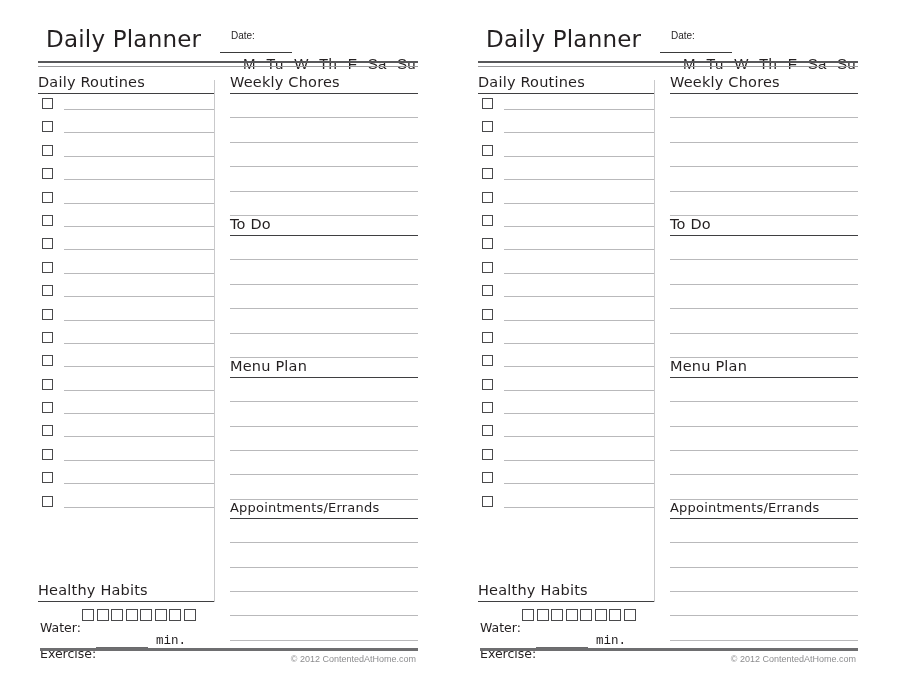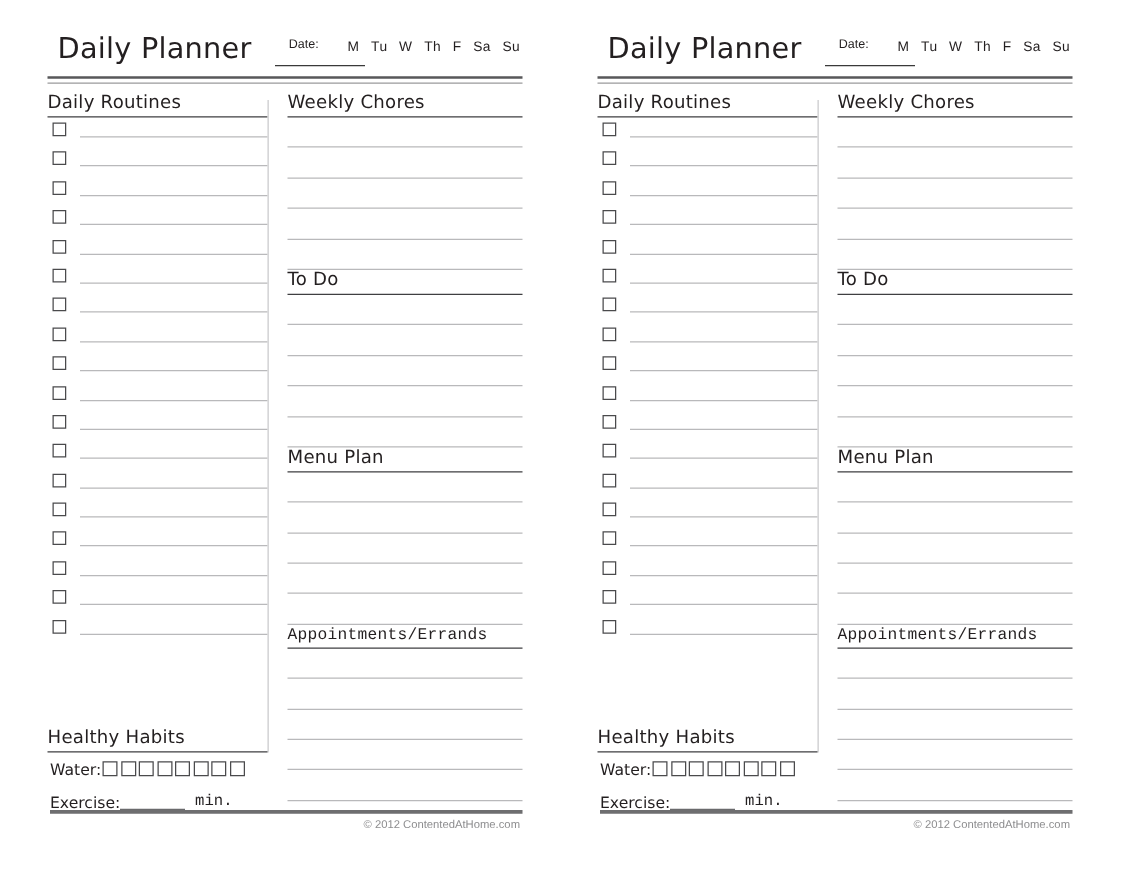--- a/index.html
+++ b/index.html
@@ -58,22 +58,22 @@
   .date-rule {
     position: absolute;
     left: 182px;
     top: 24px;
     width: 72px;
     border-bottom: 1.4px solid #3a3a3a;
   }
   .days {
     position: absolute;
     right: 2px;
-    top: 4px;
-    font-size: 11px;
+    top: 27px;
+    font-size: 15px;
     letter-spacing: 0.3px;
     white-space: nowrap;
     font-family: "Liberation Sans", sans-serif;
     margin-left: 32px;
   }
   .days span { margin-left: 6px; }
   .days span:first-child { margin-left: 0; }
 
   .header-rule {
     position: absolute;
@@ -119,21 +119,21 @@
     position: relative;
     text-align: left;
     font-size: 14.5px;
     font-family: "DejaVu Sans", sans-serif;
     font-weight: 400;
     letter-spacing: 0.2px;
     padding-bottom: 3px;
     border-bottom: 1.6px solid #3f3f41;
     white-space: nowrap;
   }
-  .sec-head.tight { font-size: 13px; font-family: Liberation Mono, monospace; }
+  .sec-head.tight { font-size: 13px; }
 
   
   .check-row {
     position: relative;
     height: 23.4px;
   }
   .cbox {
     position: absolute;
     left: 4px;
     top: 4px;
@@ -168,21 +168,21 @@
   }
   .habit-row {
     position: relative;
     height: 26px;
     font-size: 12.5px;
     font-family: "DejaVu Sans", sans-serif;
   }
   .habit-label {
     position: absolute;
     left: 2px;
-    top: 6px;
+    top: 18px;
     white-space: nowrap;
   }
   .water-boxes {
     position: absolute;
     left: 44px;
     top: 7px;
     display: flex;
     gap: 2.5px;
   }
   .wbox {

